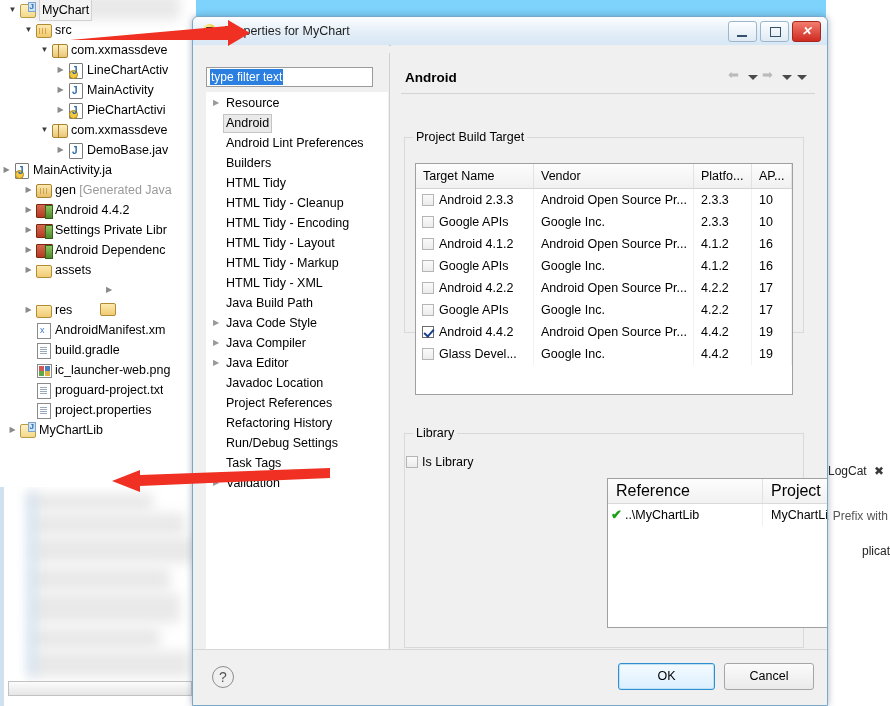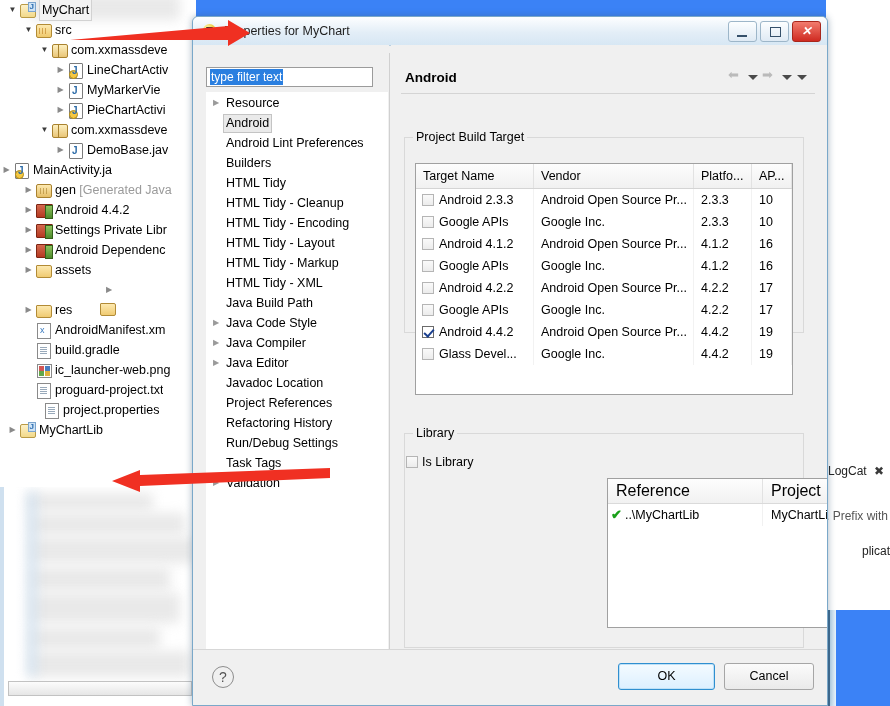--- a/index.html
+++ b/index.html
@@ -6,21 +6,21 @@
   body{
     width:890px;height:706px;
     background:#ffffff;
     font-family:"Liberation Sans", sans-serif;
     font-size:12px;
     color:#000;
     overflow:hidden;
     position:relative;
   }
   
-  #workbench{position:absolute;inset:0;background:#3b82f6;}
+  #workbench{position:absolute;inset:0;background:#7dd3fc;}
 
   
   #explorer{
     position:absolute;left:0;top:0;width:196px;height:706px;
     background:#fff;overflow:hidden;
   }
   .tnode{
     position:relative;height:20px;line-height:20px;
     white-space:nowrap;font-size:12.5px;color:#000;
     display:flex;align-items:center;
@@ -61,21 +61,21 @@
 
   
   .blur{position:absolute;background:#e9e9e9;filter:blur(6px);border-radius:3px;}
 
   
   #censored-panel{position:absolute;left:0;top:487px;width:196px;height:219px;overflow:hidden;}
   #censored-panel .cbg{position:absolute;inset:0;background:#fff;}
   #censored-panel .cedge{position:absolute;left:0;top:0;bottom:0;width:4px;background:#cfe0ef;}
 
   
-  #logcat-area{position:absolute;left:826px;top:0;width:64px;height:610px;background:#fff;overflow:hidden;}
+  #logcat-area{position:absolute;left:826px;top:0;width:64px;height:706px;background:#fff;overflow:hidden;}
   #logcat-area .lcline{position:absolute;left:0;color:#222;font-size:12px;white-space:nowrap;}
   #ws-divider{position:absolute;left:828px;top:0;width:2px;height:706px;background:#3d6b91;}
   #ws-divider2{position:absolute;left:830px;top:0;width:6px;height:706px;background:linear-gradient(90deg,#bcd7ea,#e8f2fa);}
 
   
   #dialog{
     position:absolute;left:192px;top:16px;width:636px;height:690px;
     background:#f0f0f0;
     border:1px solid #7aa8c9;
     border-radius:6px 6px 0 0;
@@ -237,21 +237,21 @@
           <span class="ticon">
             <span class="ic-javaw" style="position: absolute; left: 1px;"></span>
           </span>
           <span class="tlabel">LineChartActiv</span>
         </div>
         <div class="tnode" style="padding-left: 54px;">
           <span class="tw closed"></span>
           <span class="ticon">
             <span class="ic-java" style="position: absolute; left: 1px;"></span>
           </span>
-          <span class="tlabel">MyMarkerVie</span>
+          <span class="tlabel">MainActivity</span>
         </div>
         <div class="tnode" style="padding-left: 54px;">
           <span class="tw closed"></span>
           <span class="ticon">
             <span class="ic-javaw" style="position: absolute; left: 1px;"></span>
           </span>
           <span class="tlabel">PieChartActivi</span>
         </div>
         <div class="tnode" style="padding-left: 38px;">
           <span class="tw open"></span>
@@ -344,21 +344,21 @@
           </span>
           <span class="tlabel">ic_launcher-web.png</span>
         </div>
         <div class="tnode" style="padding-left: 22px;">
           <span class="tw none"></span>
           <span class="ticon">
             <span class="ic-file" style="position: absolute; left: 1px;"></span>
           </span>
           <span class="tlabel">proguard-project.txt</span>
         </div>
-        <div class="tnode" style="padding-left: 30px;">
+        <div class="tnode" style="padding-left: 22px;">
           <span class="tw none"></span>
           <span class="ticon">
             <span class="ic-file" style="position: absolute; left: 1px;"></span>
           </span>
           <span class="tlabel">project.properties</span>
         </div>
         <div class="tnode" style="padding-left: 6px;">
           <span class="tw closed"></span>
           <span class="ticon">
             <span class="ic-proj" style="position: absolute; left: 1px;"></span>

